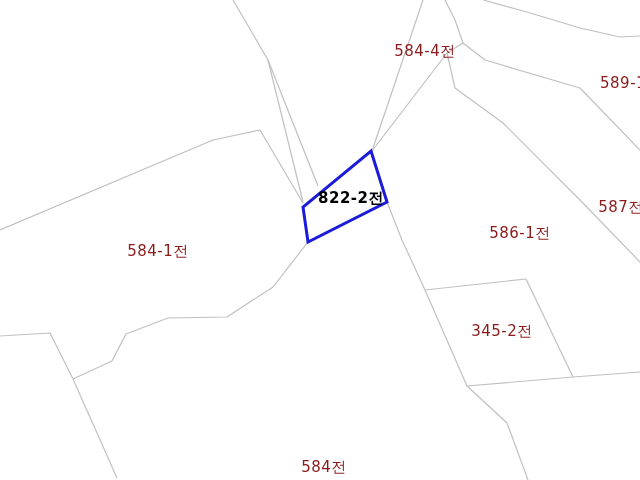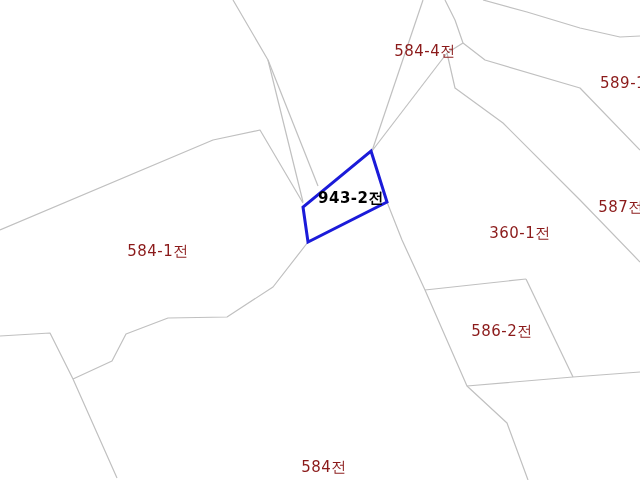--- a/index.html
+++ b/index.html
@@ -68,19 +68,19 @@
       <polyline points="526,279 573,377" fill="none" stroke="#c0c0c0" stroke-width="1.2" stroke-linejoin="round"></polyline>
       <polyline points="467,386 573,377 640,372" fill="none" stroke="#c0c0c0" stroke-width="1.2" stroke-linejoin="round"></polyline>
       <polyline points="308,242 273,287 227,317 168,318 126,334 112,361 73,379" fill="none" stroke="#c0c0c0" stroke-width="1.2" stroke-linejoin="round"></polyline>
       <polyline points="0,336 50,333 73,379 117,478" fill="none" stroke="#c0c0c0" stroke-width="1.2" stroke-linejoin="round"></polyline>
       <polygon points="371,151 387,202 308,242 303,207" fill="none" stroke="#1b1bd9" stroke-width="3" stroke-linejoin="miter"></polygon>
     </svg>
   <div id="label-layer" class="label-layer">
       <div class="parcel-label" style="left: 425px; top: 44px; transform: translate(-50%, -50%);">584-4전</div>
       <div class="parcel-label" style="left: 600px; top: 76px; transform: translateY(-50%);">589-1전</div>
       <div class="parcel-label" style="left: 621px; top: 200px; transform: translate(-50%, -50%);">587전</div>
-      <div class="parcel-label" style="left: 520px; top: 226px; transform: translate(-50%, -50%);">360-1전</div>
-      <div class="parcel-label" style="left: 502px; top: 324px; transform: translate(-50%, -50%);">586-2전</div>
+      <div class="parcel-label" style="left: 520px; top: 226px; transform: translate(-50%, -50%);">586-1전</div>
+      <div class="parcel-label" style="left: 502px; top: 324px; transform: translate(-50%, -50%);">345-2전</div>
       <div class="parcel-label" style="left: 158px; top: 244px; transform: translate(-50%, -50%);">584-1전</div>
       <div class="parcel-label" style="left: 324px; top: 460px; transform: translate(-50%, -50%); text-align: center;">584전</div>
-      <div class="parcel-label highlighted" style="left: 351px; top: 191px; transform: translate(-50%, -50%);">943-2전</div>
+      <div class="parcel-label highlighted" style="left: 351px; top: 191px; transform: translate(-50%, -50%);">822-2전</div>
     </div>
 </div>
 
 </body></html>

